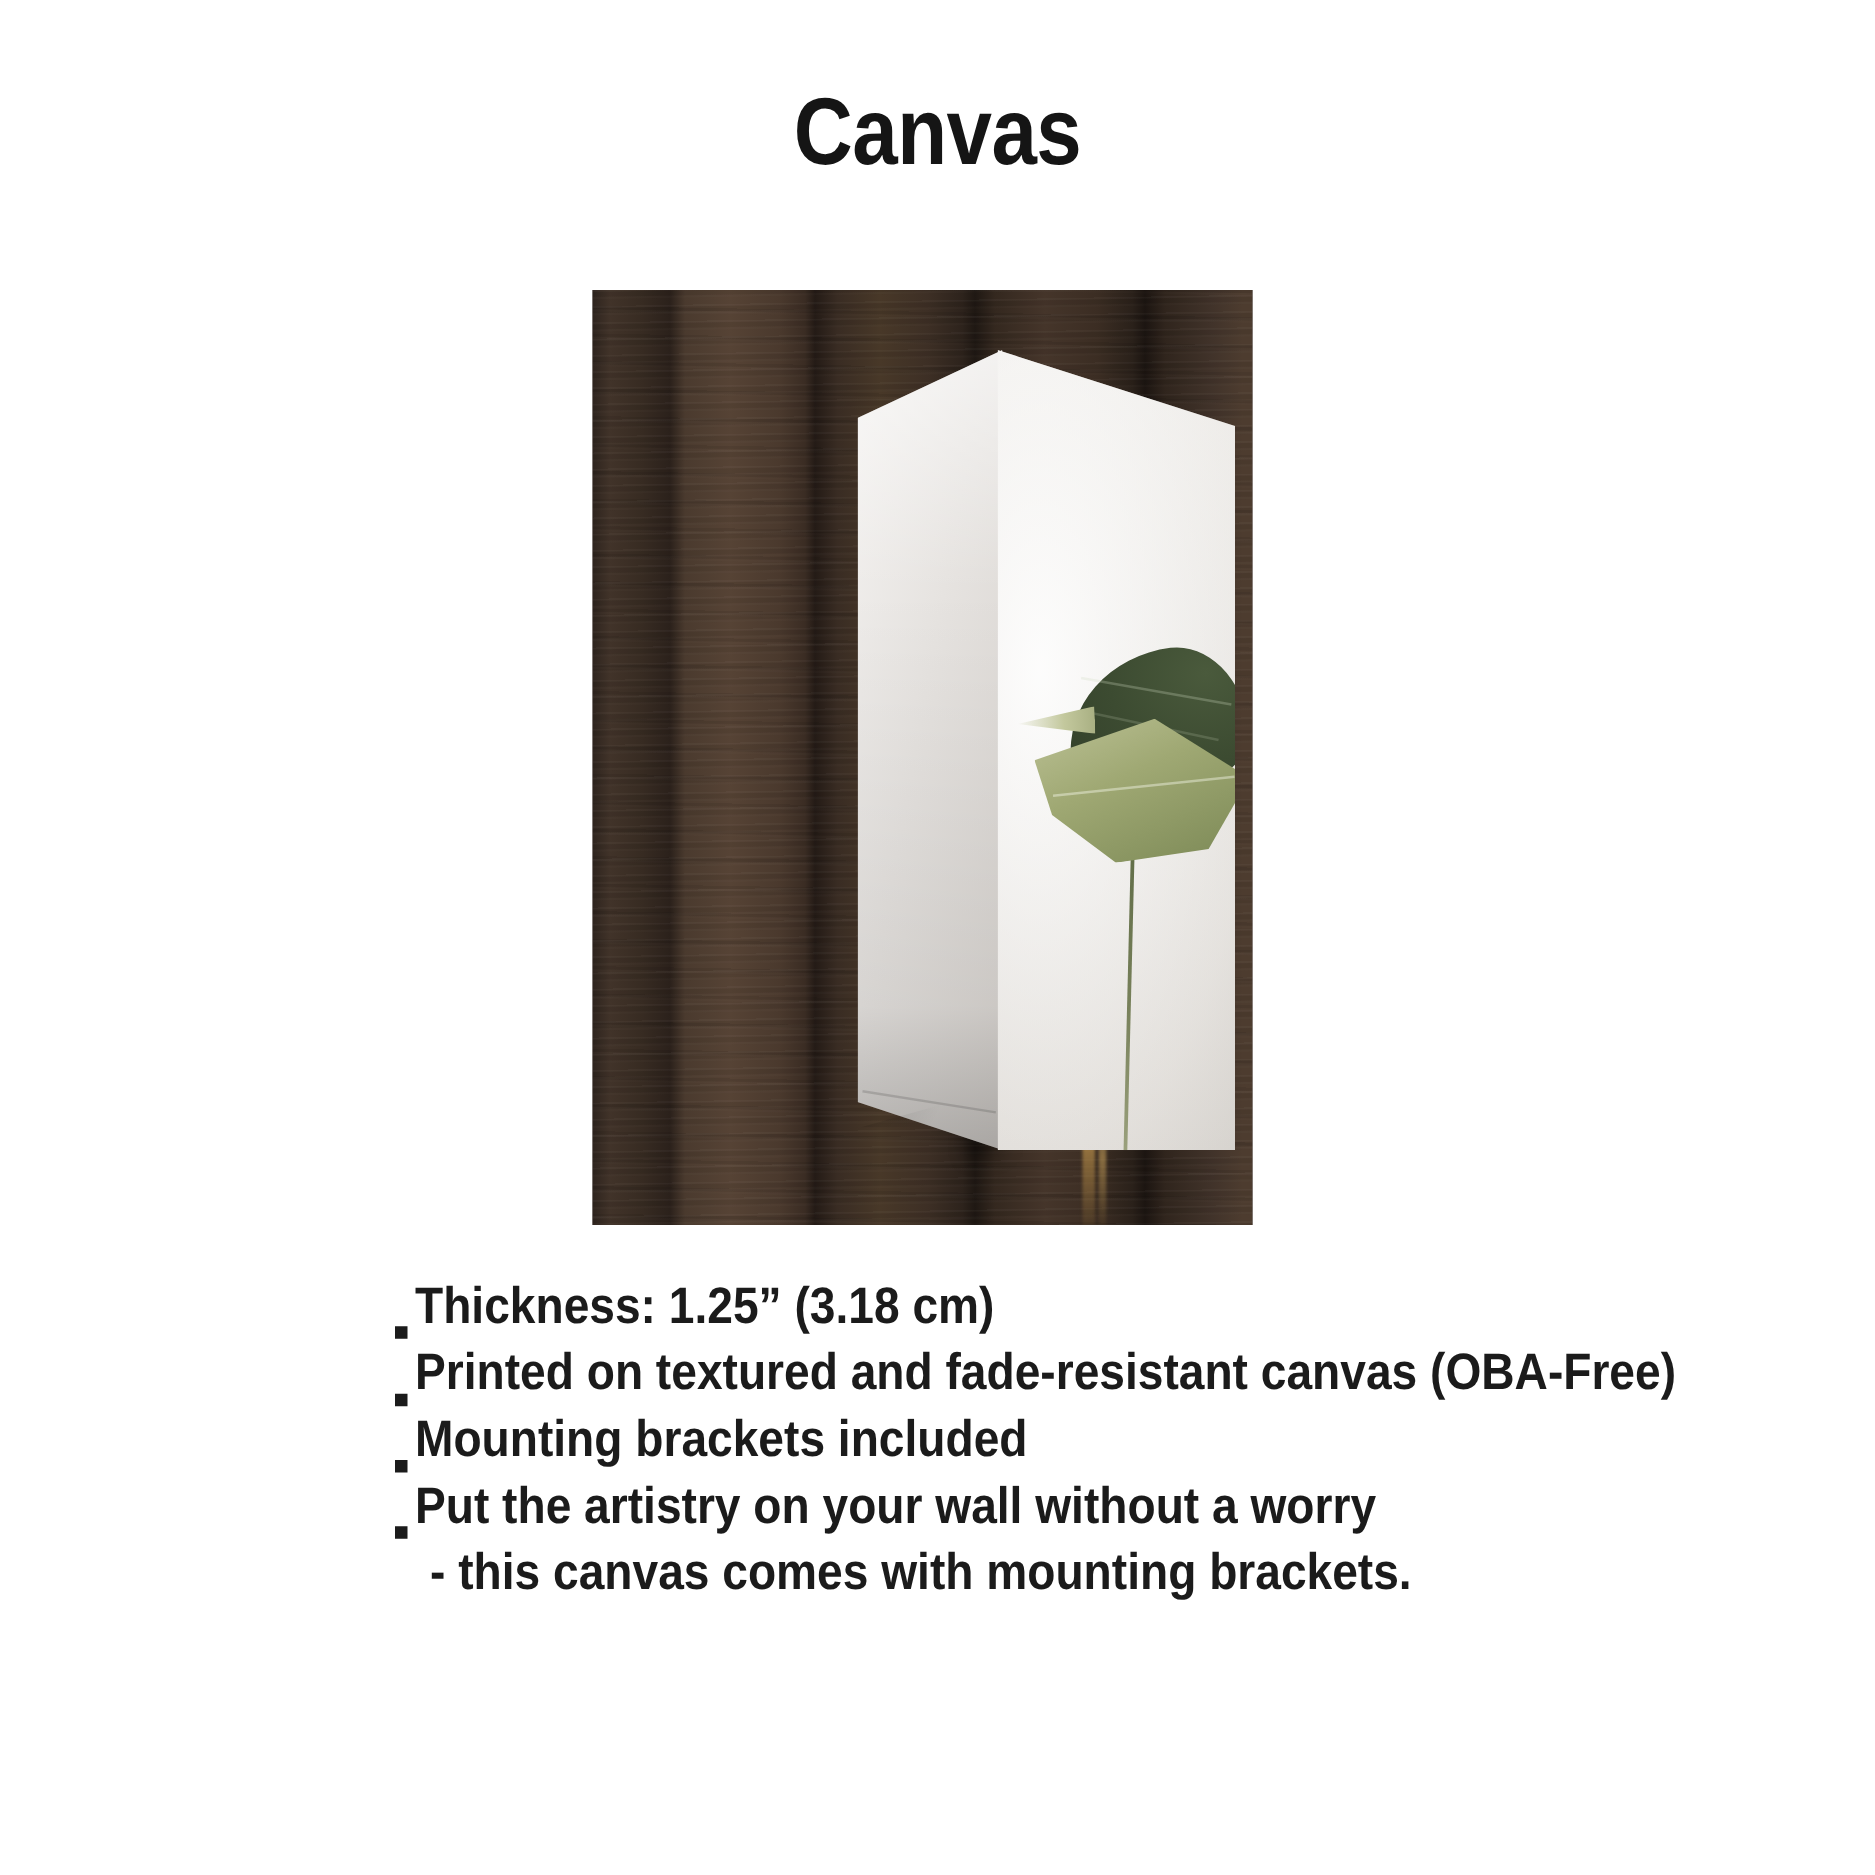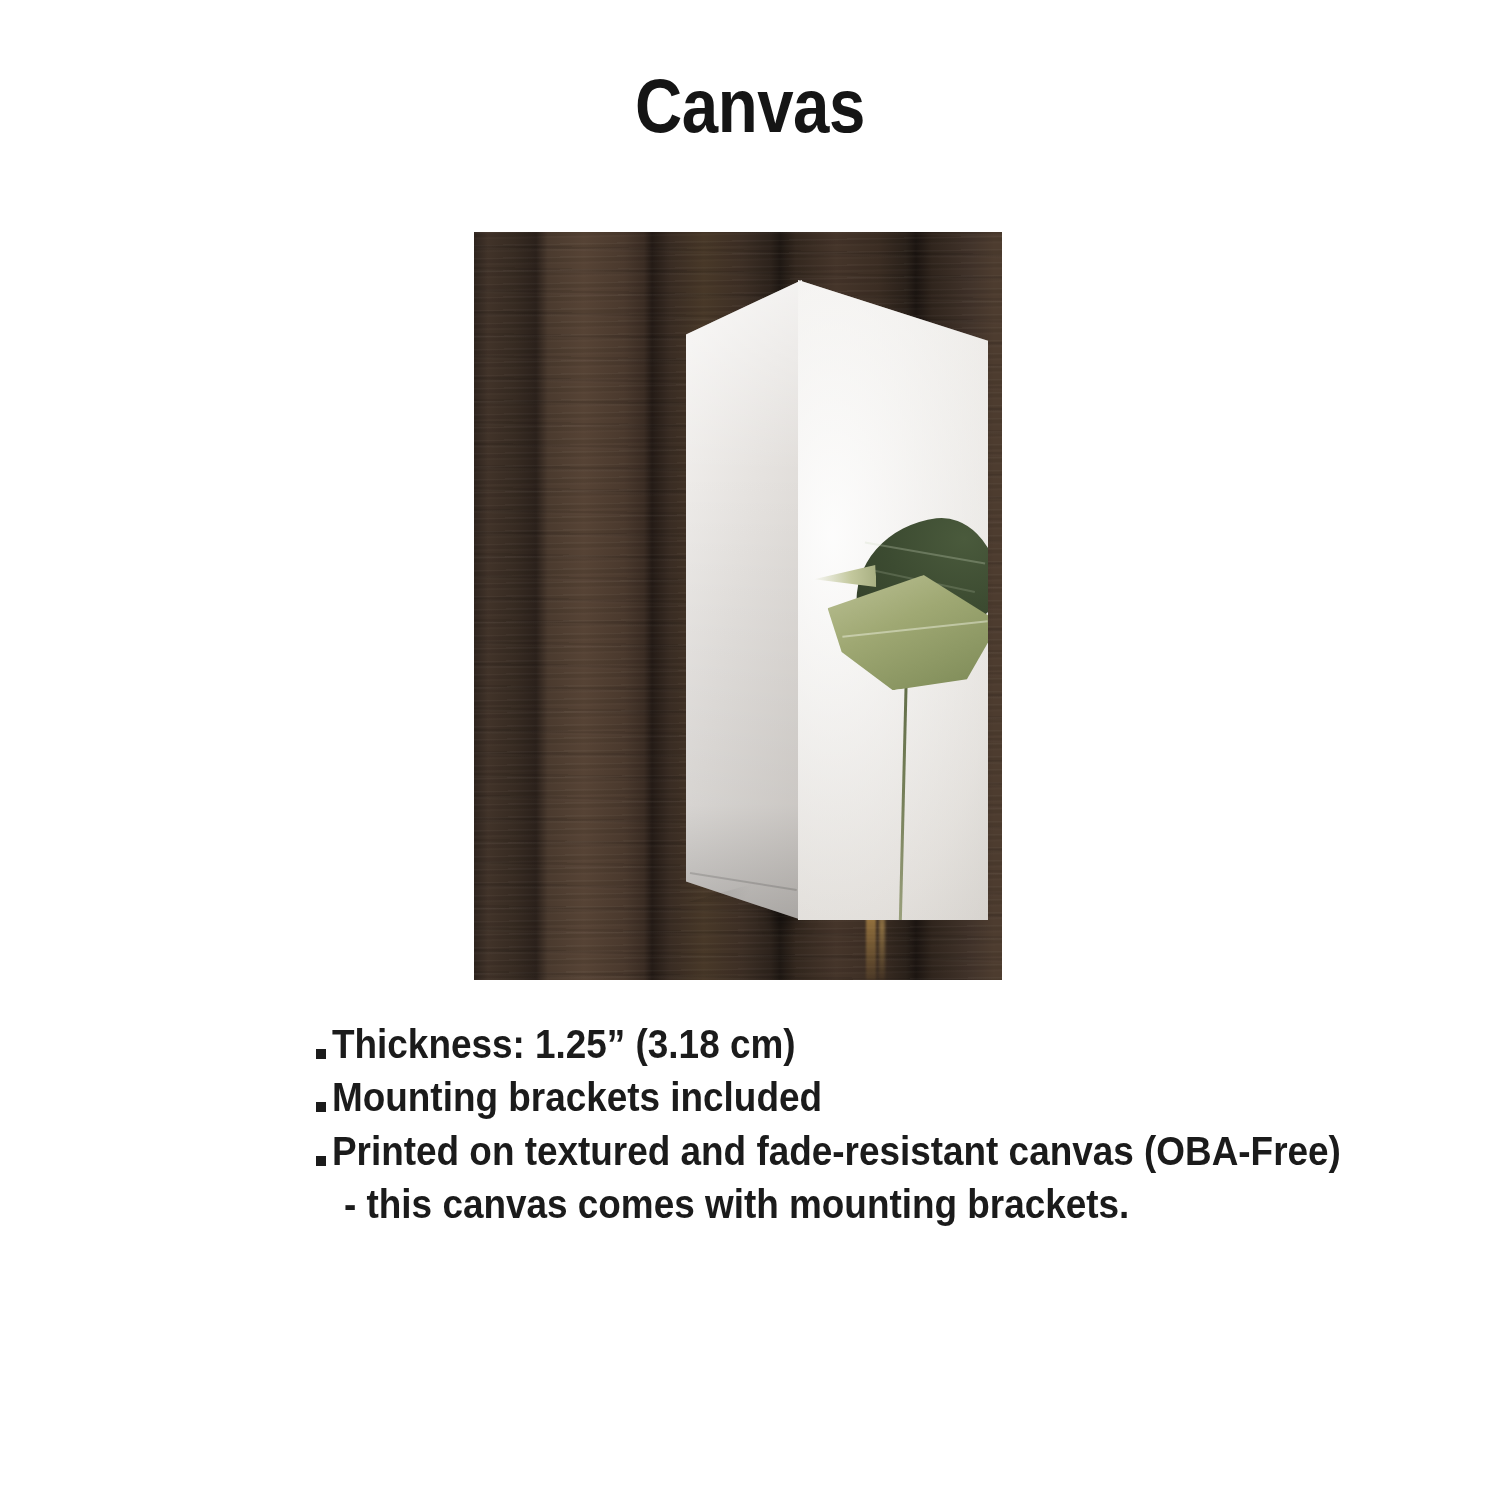--- a/index.html
+++ b/index.html
@@ -250,21 +250,21 @@
     top: 1018px;
     width: 1180px;
     font-family: "Liberation Sans Narrow", "Liberation Sans", sans-serif;
     font-size: 41px;
     font-weight: bold;
     color: #1b1b1b;
     line-height: 1.30;
   }
   .spec-row {
     display: flex;
-    align-items: center;
+    align-items: flex-end;
     white-space: nowrap;
   }
   .bullet {
     flex: 0 0 auto;
     width: 10px;
     height: 10px;
     background: #1b1b1b;
     margin: 19px 6px 0 0;
   }
   .spec-text {
@@ -319,27 +319,31 @@
   <div class="specs">
 
     <div class="spec-row">
       <span class="bullet"></span>
       <span class="spec-text">Thickness: 1.25” (3.18 cm)</span>
     </div>
 
 
     <div class="spec-row">
       <span class="bullet"></span>
-      <span class="spec-text">Mounting brackets included</span>
+      <span class="spec-text">Printed on textured and fade-resistant canvas (OBA-Free)</span>
     </div>
 
     <div class="spec-row">
       <span class="bullet"></span>
-      <span class="spec-text">Printed on textured and fade-resistant canvas (OBA-Free)</span>
-    </div>
-
-
+      <span class="spec-text">Mounting brackets included</span>
+    </div>
+
+
+    <div class="spec-row">
+      <span class="bullet"></span>
+      <span class="spec-text">Put the artistry on your wall without a worry</span>
+    </div>
 
     <div class="spec-sub">- this canvas comes with mounting brackets.</div>
 
   </div>
 
 </div>
 
 </body></html>

